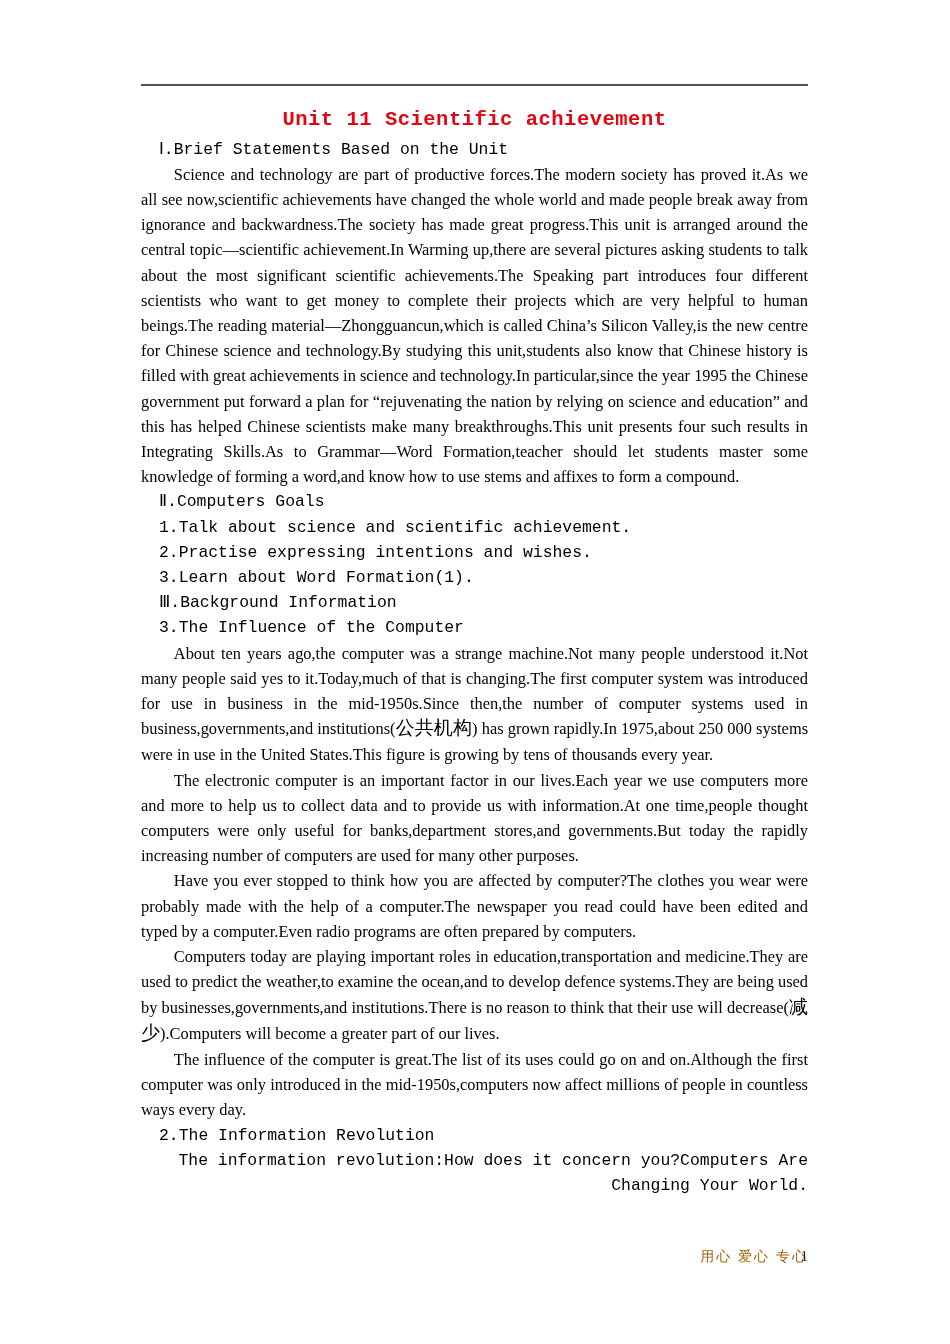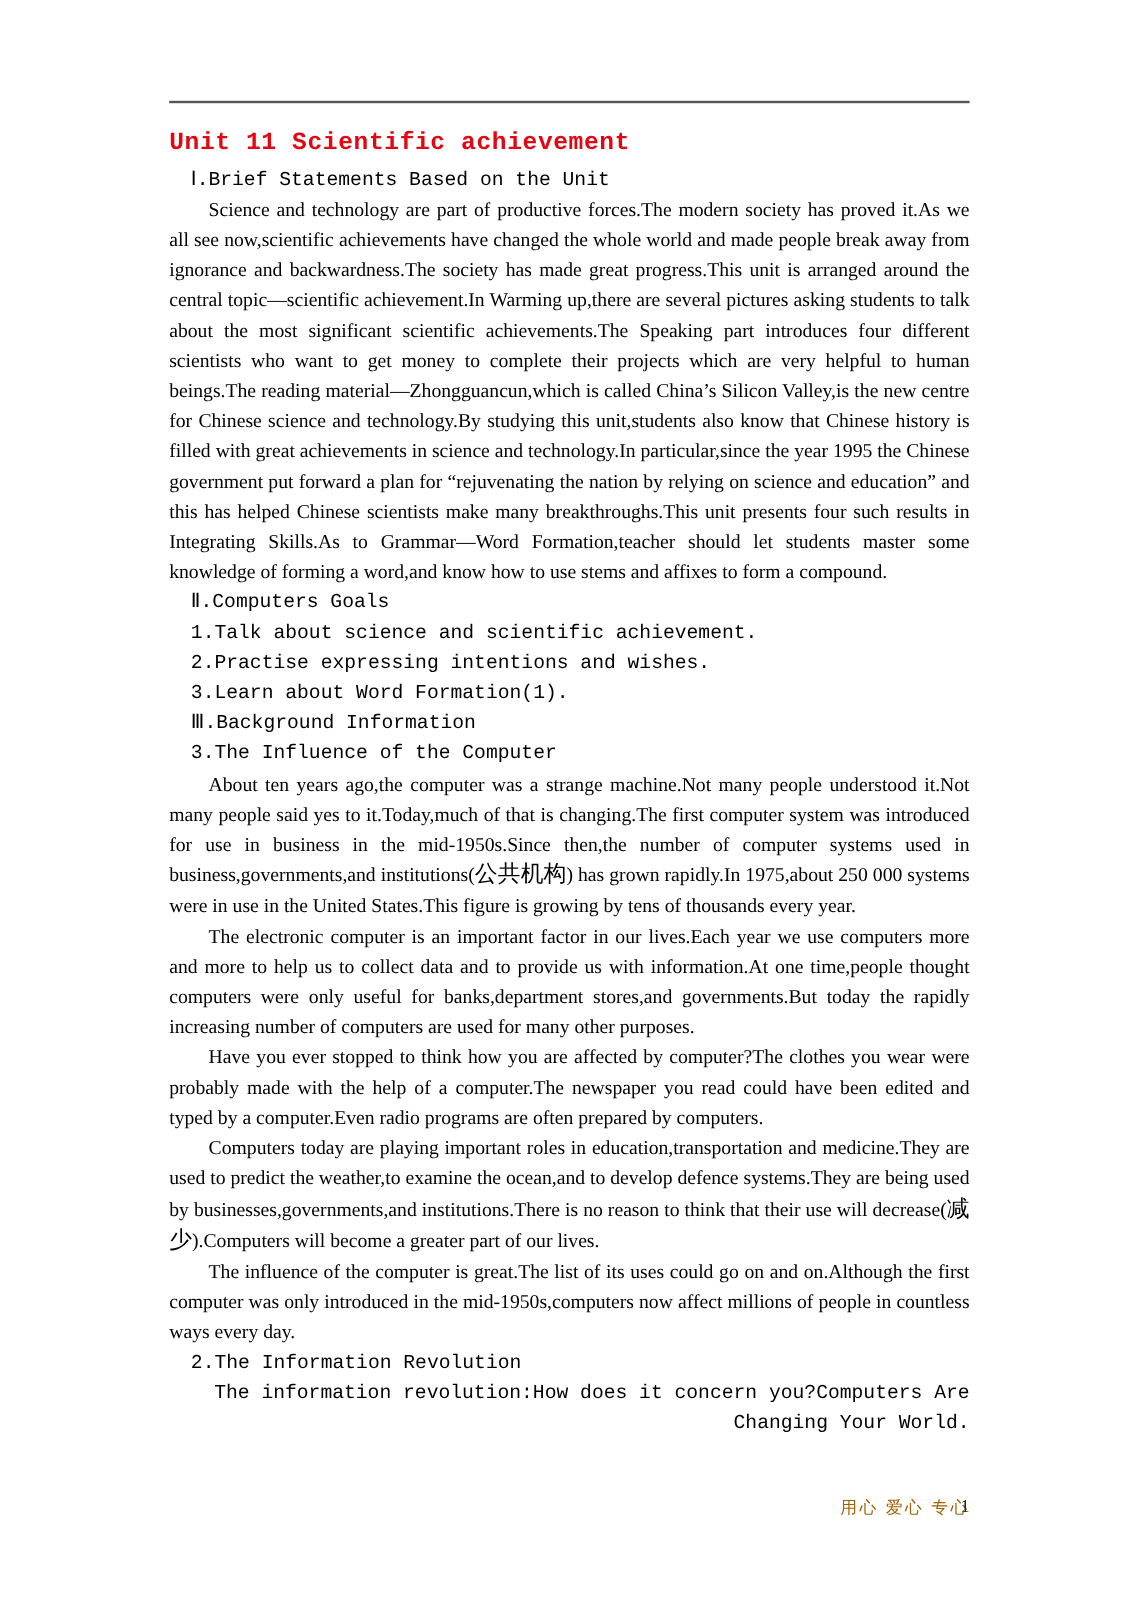--- a/index.html
+++ b/index.html
@@ -33,21 +33,21 @@
 
   .top-rule {
     width: 667px;
     height: 0;
     border-top: 2.6px solid #545454;
     margin: 0 0 0 0;
   }
 
   .doc-title {
     margin: 22px 0 4px 0;
-    text-align: left;
+    text-align: center;
     font-family: "Liberation Mono", "DejaVu Sans Mono", monospace;
     font-weight: bold;
     font-size: 20.5px;
     letter-spacing: 0.5px;
     color: #e30613;
     line-height: 1.2;
   }
 
   
   p.para {

